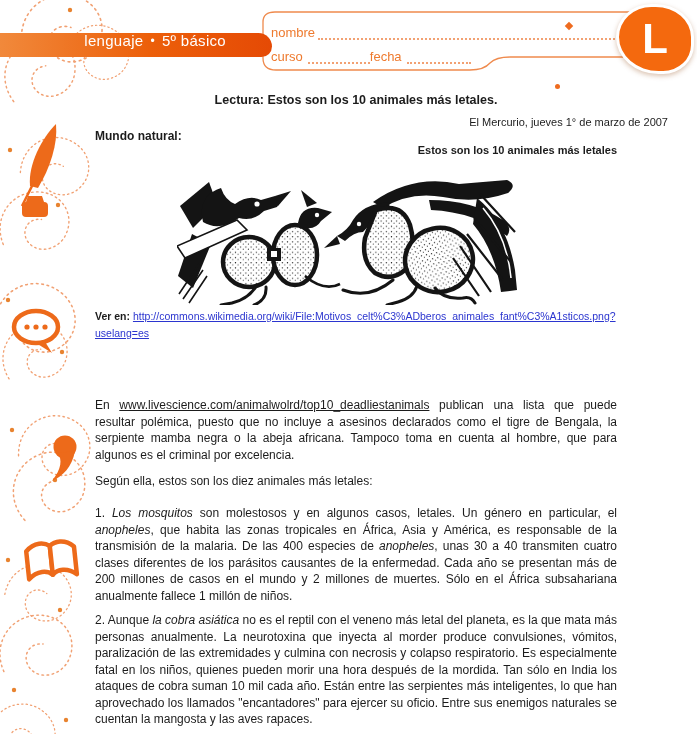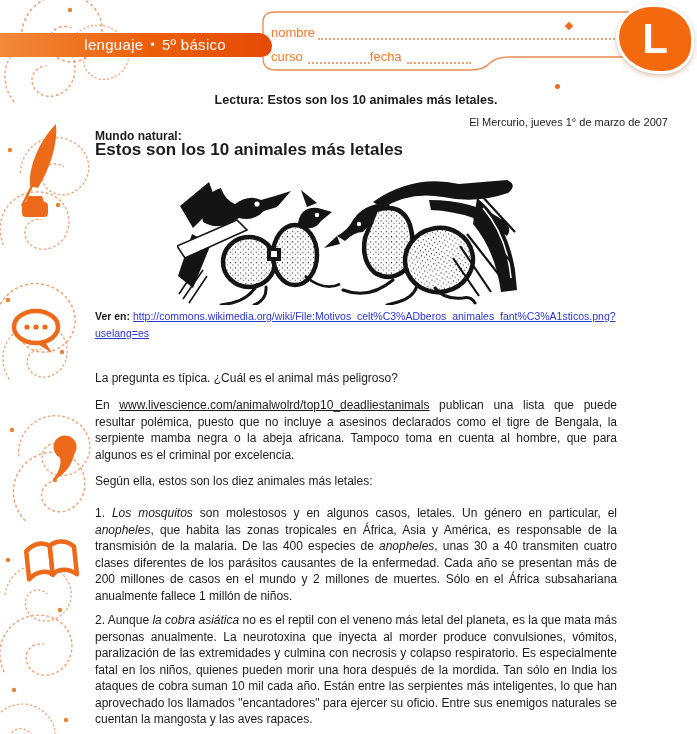--- a/index.html
+++ b/index.html
@@ -7,21 +7,21 @@
     position:relative;width:697px;height:734px;background:#fff;overflow:hidden;
     font-family:"Liberation Sans",sans-serif;color:#1c1c1c;
   }
   
   .margin-deco{position:absolute;left:0;top:0;z-index:1;}
   
   .banner{
     position:absolute;left:0;top:33px;width:272px;height:24px;z-index:3;
     background:linear-gradient(90deg,#f1893b 0%,#ec5f0a 55%,#e54a05 100%);
     border-radius:0 18px 14px 0;
-    color:#fff;font-size:15px;line-height:24px;text-align:right;
+    color:#fff;font-size:15px;line-height:16px;text-align:right;
     padding-right:46px;box-sizing:border-box;letter-spacing:.3px;
   }
   .banner .bullet{margin:0 7px;font-size:12px;vertical-align:1px;}
   
   .fieldbox-svg{position:absolute;left:260px;top:8px;z-index:2;}
   .fieldrow{position:absolute;display:flex;align-items:flex-end;z-index:4;}
   .fieldrow.r1{left:271px;top:25px;width:392px;justify-content:center;}
   .fieldrow.r2{left:271px;top:49px;width:200px;}
   .flabel{color:#ee7a2e;font-size:13px;line-height:15px;flex:0 0 auto;}
   .dotline{border-bottom:2px dotted #f2a173;height:12px;box-sizing:border-box;}
@@ -38,21 +38,21 @@
     display:flex;align-items:center;justify-content:center;
   }
   .logo span{color:#fff;font-size:42px;font-weight:bold;line-height:1;}
   .deco-diamond{position:absolute;left:566px;top:23px;width:6px;height:6px;background:#ee6b1f;transform:rotate(45deg);z-index:4;}
   .deco-dot{position:absolute;left:555px;top:84px;width:5px;height:5px;background:#ee6b1f;border-radius:50%;z-index:4;}
   
   .blk{position:absolute;left:95px;width:522px;font-size:12px;line-height:16.5px;z-index:2;}
   .lectura{top:92px;font-weight:bold;font-size:12.5px;text-align:center;}
   .source-date{top:114px;width:573px;font-size:11px;text-align:right;}
   .mundo{top:128px;font-weight:bold;}
-  .article-title{top:142px;font-size:17px;font-weight:bold;text-align:left;}
+  .article-title{top:142px;font-size:11px;font-weight:bold;text-align:right;}
   .illustration{position:absolute;left:177px;top:178px;z-index:2;}
   .ver-en{top:308px;font-size:10.5px;}
   .ver-en .prefix{font-weight:bold;}
   .ver-en a{color:#2b35cf;text-decoration:underline;}
   .lead{top:338px;font-weight:bold;}
   .question{top:370px;}
   .para{text-align:justify;}
   .para-source{top:397px;}
   .para-source .ulink{text-decoration:underline;color:#1c1c1c;}
   .list-intro{top:473px;}
@@ -192,21 +192,20 @@
       <path d="M306 30 Q330 58 334 100" stroke="#fff" stroke-width="1.6" fill="none"></path>
       <path d="M303 16 L338 54 M297 40 L334 84 M290 56 L326 102 M283 68 L314 114 M276 80 L302 118" stroke="#141414" stroke-width="2.2" fill="none"></path>
       <path d="M240 108 Q236 120 221 124 M258 110 Q267 122 286 120 M286 120 Q294 118 298 125 M216 102 Q192 122 166 112 M221 124 L210 127" stroke="#141414" stroke-width="3" fill="none" stroke-linecap="round"></path>
     </g>
   </svg>
 
   <div class="blk ver-en">
     <span class="prefix">Ver en: </span><a href="#">http://commons.wikimedia.org/wiki/File:Motivos_celt%C3%ADberos_animales_fant%C3%A1sticos.png?uselang=es</a>
   </div>
 
-  <div class="blk question">La pregunta es típica. ¿Cuál es el animal más peligroso?</div>
 
   <div class="blk para para-source">
     <span>En </span><span class="ulink">www.livescience.com/animalwolrd/top10_deadliestanimals</span><span> publican una lista que puede resultar polémica, puesto que no incluye a asesinos declarados como el tigre de Bengala, la serpiente mamba negra o la abeja africana. Tampoco toma en cuenta al hombre, que para algunos es el criminal por excelencia.</span>
   </div>
 
   <div class="blk list-intro">Según ella, estos son los diez animales más letales:</div>
 
   <div class="blk para item1">
     <span>1. </span><span class="it">Los mosquitos</span><span> son molestosos y en algunos casos, letales. Un género en particular, el </span><span class="it">anopheles</span><span>, que habita las zonas tropicales en África, Asia y América, es responsable de la transmisión de la malaria. De las 400 especies de </span><span class="it">anopheles</span><span>, unas 30 a 40 transmiten cuatro clases diferentes de los parásitos causantes de la enfermedad. Cada año se presentan más de 200 millones de casos en el mundo y 2 millones de muertes. Sólo en el África subsahariana anualmente fallece 1 millón de niños.</span>
   </div>

